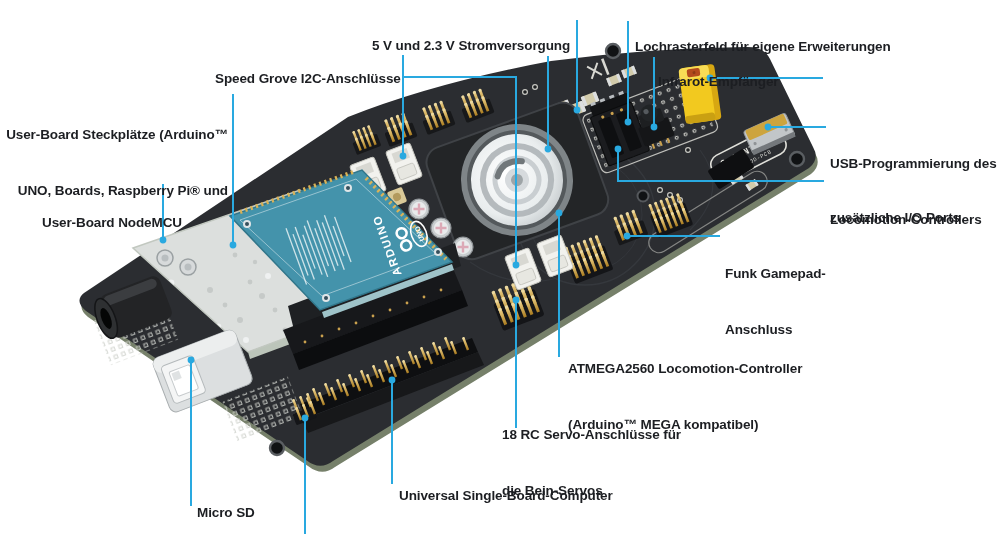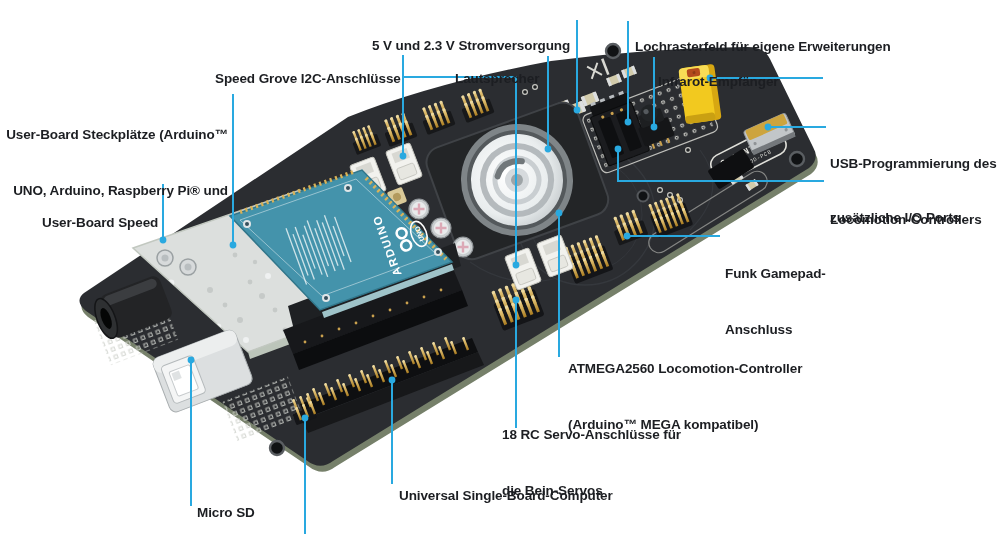--- a/index.html
+++ b/index.html
@@ -451,23 +451,20 @@
         <circle cx="163" cy="240" r="3.4"></circle>
   </g>
 </svg>
 
 <div class="label" style="left:372px;top:0px">
   <span>5 V und 2.3 V Stromversorgung</span>
 </div>
 <div class="label" style="left:215px;top:33px">
   <span>Speed Grove I2C-Anschlüsse</span>
 </div>
-<div class="label" style="left:455px;top:33px">
-  <span>Lautsprecher</span>
-</div>
 <div class="label" style="left:635px;top:1px">
   <span>Lochrasterfeld für eigene Erweiterungen</span>
 </div>
 <div class="label" style="left:658px;top:36px">
   <span>Infrarot-Empfänger</span>
 </div>
 <div class="label" style="left:830px;top:118px">
   <span>USB-Programmierung des</span>
   <span>Locomotion-Controllers</span>
 </div>
@@ -492,19 +489,19 @@
 </div>
 <div class="label" style="left:313px;top:519px">
   
 </div>
 <div class="label" style="left:197px;top:467px">
   <span>Micro SD</span>
   
 </div>
 <div class="label r" style="left:0px;top:89px;width:228px">
   <span>User-Board Steckplätze (Arduino™</span>
-  <span>UNO, Arduino, Raspberry Pi® und</span>
+  <span>UNO, Boards, Raspberry Pi® und</span>
 </div>
 <div class="label" style="left:42px;top:177px">
-  <span>User-Board Speed</span>
+  <span>User-Board NodeMCU</span>
 </div>
 
 </div>
 
 </body></html>

